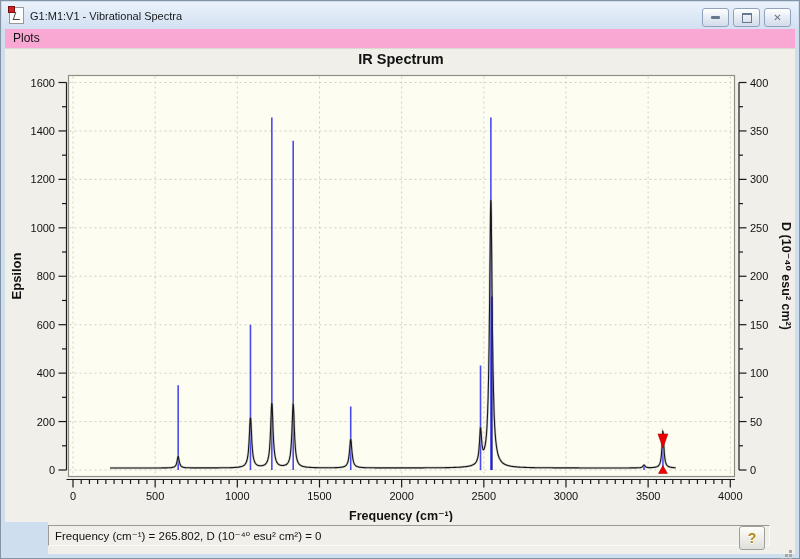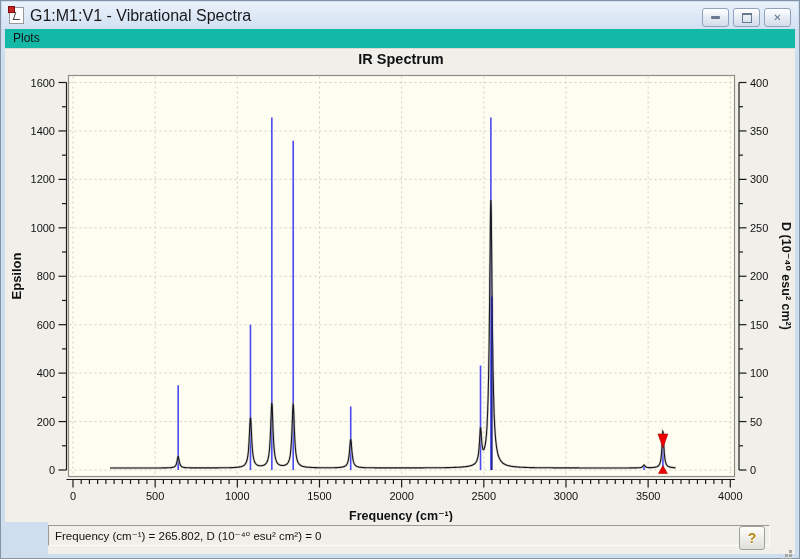--- a/index.html
+++ b/index.html
@@ -5,29 +5,29 @@
   html,body{margin:0;padding:0;width:800px;height:559px;overflow:hidden;
     font-family:"Liberation Sans","DejaVu Sans",sans-serif;background:#fff;}
   .window{position:absolute;inset:0;background:#cfdeef;border:1px solid #8494a5;box-sizing:border-box;}
   
   .titlebar{position:absolute;left:1px;right:1px;top:1px;height:27px;
     background:linear-gradient(#eaf2fb,#d2e0f2);display:flex;align-items:center;}
   .appicon{position:relative;width:13px;height:15px;background:#fdfdfd;border:1px solid #9a9a9a;margin:0 6px 0 7px;flex:none;}
   .appicon::before{content:"";position:absolute;left:-2px;top:-2px;width:5px;height:5px;background:#c92525;border:1px solid #7d0f0f;}
   .appicon::after{content:"";position:absolute;right:2px;top:4px;width:6px;height:7px;
     border-left:1px solid #444;border-bottom:1px solid #444;transform:skewX(-18deg);}
-  .titletext{font-size:16px;color:#19191c;white-space:nowrap;}
+  .titletext{font-size:11px;color:#19191c;white-space:nowrap;}
   .winbtns{position:absolute;right:7px;top:6px;display:flex;gap:4px;}
   .wbtn{width:25px;height:17px;border:1px solid #91a3ba;border-radius:3px;
     background:linear-gradient(#ffffff,#e9eef5 45%,#d3dce9);position:relative;cursor:default;
     display:flex;align-items:center;justify-content:center;font-size:10px;font-weight:bold;color:#64758c;}
   .glyph-min{width:9px;height:3px;background:#68798f;border-radius:1px;}
   .glyph-restore{width:8px;height:7px;border:1px solid #68798f;border-top:2px solid #68798f;background:transparent;}
   
-  .menubar{position:absolute;left:4px;right:4px;top:28px;height:19px;background:#14b8a6;display:flex;align-items:center;}
+  .menubar{position:absolute;left:4px;right:4px;top:28px;height:19px;background:#f9a8d4;display:flex;align-items:center;}
   .menuitem{font-size:12px;color:#111;padding:2px 8px 3px 8px;}
   
   .chartpanel{position:absolute;left:4px;right:4px;top:47px;bottom:36px;background:#f0efe9;border-top:1px solid #dadad2;}
   .chartsvg{position:absolute;left:-4px;top:0;}
   
   .statusbar{position:absolute;left:4px;right:4px;bottom:4px;height:32px;background:#f0efe9;border-top:1px solid #cicfc8;margin-left:43px;}
   .statusfield{position:absolute;left:0px;top:3px;width:722px;height:21px;background:#f0efe9;
     border:1px solid;border-color:#9b9b94 #fbfbf7 #fbfbf7 #9b9b94;box-sizing:border-box;
     display:flex;align-items:center;padding-left:6px;font-size:11.5px;color:#111;}
   .helpbtn{position:absolute;right:30px;top:4px;width:24px;height:22px;border:1px solid #a0a09a;border-radius:3px;

